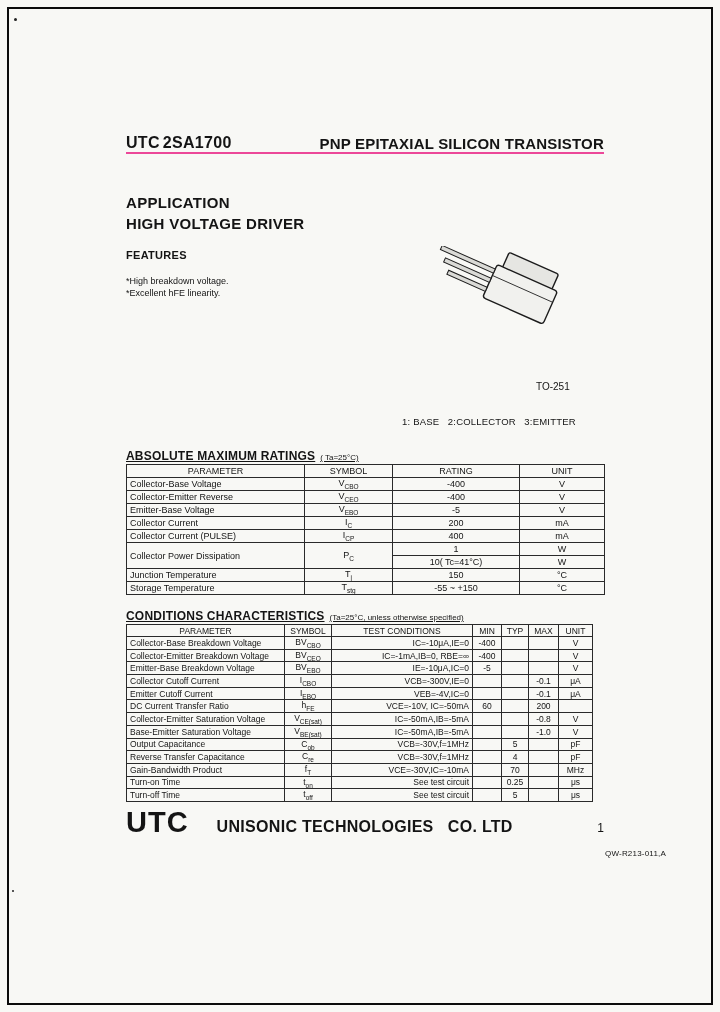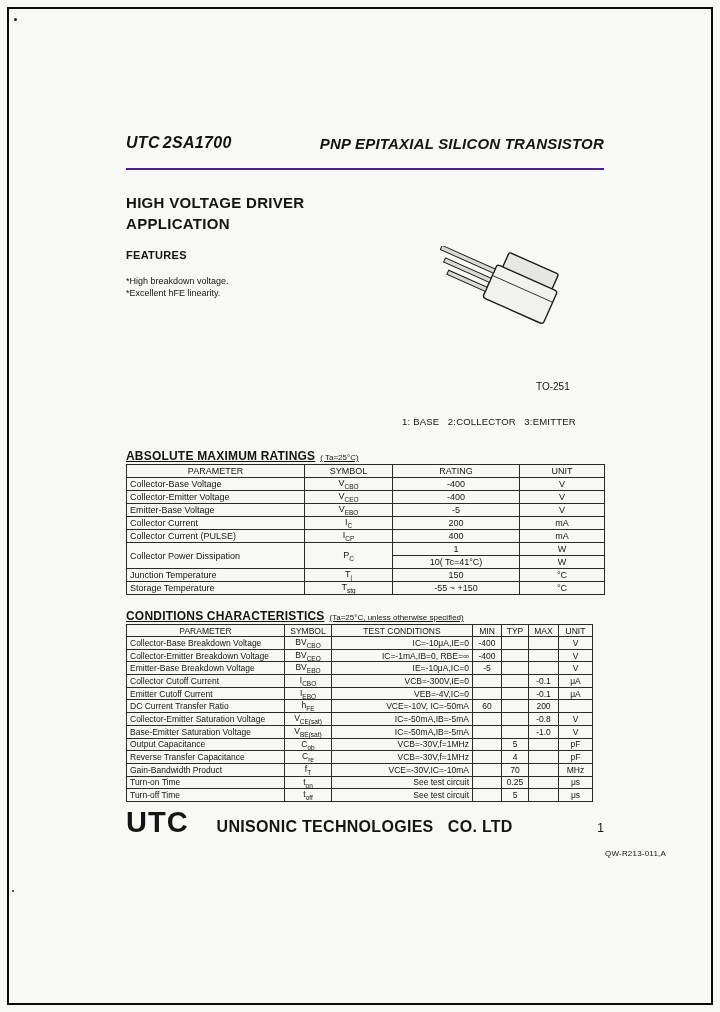--- a/index.html
+++ b/index.html
@@ -1,21 +1,21 @@
 <!DOCTYPE html>
 <html><head>
 <meta charset="utf-8">
 <style>
   html,body{margin:0;padding:0;}
   body{background:#e9e9e9;}
   .page{position:relative;width:720px;height:1012px;margin:0 auto;background:#f8f8f5;font-family:"Liberation Sans",sans-serif;color:#141414;overflow:hidden;}
   .frame{position:absolute;inset:7px;border:2px solid #0b0b0b;pointer-events:none;}
   .speck{position:absolute;background:#222;border-radius:50%;}
 
-  .header{position:absolute;left:126px;top:134px;width:478px;display:flex;justify-content:space-between;align-items:flex-end;border-bottom:2px solid #4c1d95;padding-bottom:16px;font-style:italic;}
+  .header{position:absolute;left:126px;top:134px;width:478px;display:flex;justify-content:space-between;align-items:flex-end;border-bottom:2px solid #ec4899;padding-bottom:0;}
   .brand{font-size:16px;font-weight:bold;margin-right:3px;letter-spacing:.3px;}
   .part{font-size:16px;font-weight:bold;letter-spacing:.3px;}
   .doc-title{font-size:15px;font-weight:bold;letter-spacing:.2px;margin-left:36px;}
 
   .app-title{position:absolute;left:126px;top:192px;font-size:15px;font-weight:bold;line-height:21px;letter-spacing:.3px;}
   .features{position:absolute;left:126px;top:249px;}
   .features-title{font-size:11px;font-weight:bold;margin-bottom:14px;letter-spacing:.3px;}
   .feature-item{font-size:9px;line-height:12px;}
 
   .figure{position:absolute;left:420px;top:246px;}
@@ -55,22 +55,22 @@
   <div class="speck" style="left:12px;bottom:120px;width:2px;height:2px;"></div>
 
   <div class="header">
     <div>
       <span class="brand">UTC</span><span class="part">2SA1700</span>
     </div>
     <div class="doc-title">PNP EPITAXIAL SILICON TRANSISTOR</div>
   </div>
 
   <div class="app-title">
+    <div>APPLICATION</div>
     <div>HIGH VOLTAGE DRIVER</div>
-    <div>APPLICATION</div>
   </div>
 
   <div class="features">
     <div class="features-title">FEATURES</div>
     <div class="feature-item">*High breakdown voltage.</div>
     <div class="feature-item">*Excellent hFE linearity.</div>
   </div>
 
   <svg class="figure" width="175" height="118" viewBox="0 0 175 118" aria-hidden="true">
     <g transform="rotate(24 95 45)" stroke="#1c1c1c" stroke-width="1.4" fill="#f1f1ee">
@@ -105,21 +105,21 @@
         </tr>
       </thead>
     <tbody>
         <tr>
           <td class="p">Collector-Base Voltage</td>
           <td class="c"><span>V</span><sub>CBO</sub></td>
           <td class="c">-400</td>
           <td class="c">V</td>
         </tr>
         <tr>
-          <td class="p">Collector-Emitter Voltage</td>
+          <td class="p">Collector-Emitter Reverse</td>
           <td class="c"><span>V</span><sub>CEO</sub></td>
           <td class="c">-400</td>
           <td class="c">V</td>
         </tr>
         <tr>
           <td class="p">Emitter-Base Voltage</td>
           <td class="c"><span>V</span><sub>EBO</sub></td>
           <td class="c">-5</td>
           <td class="c">V</td>
         </tr>

